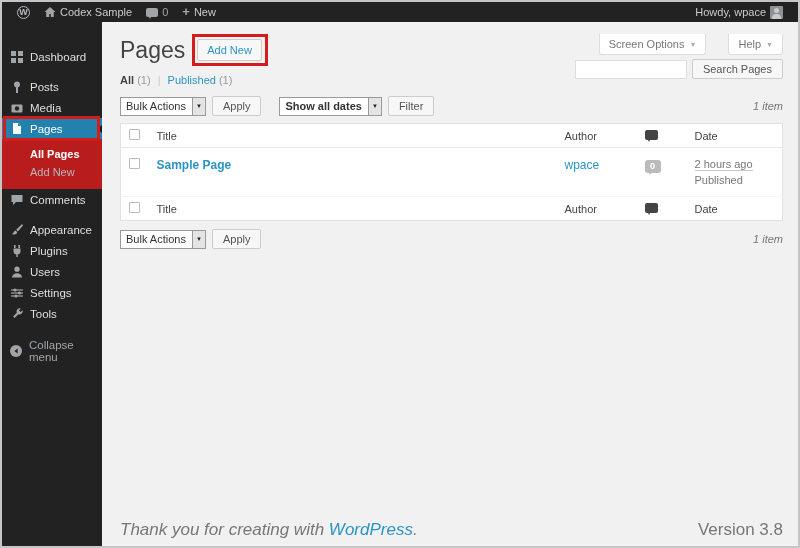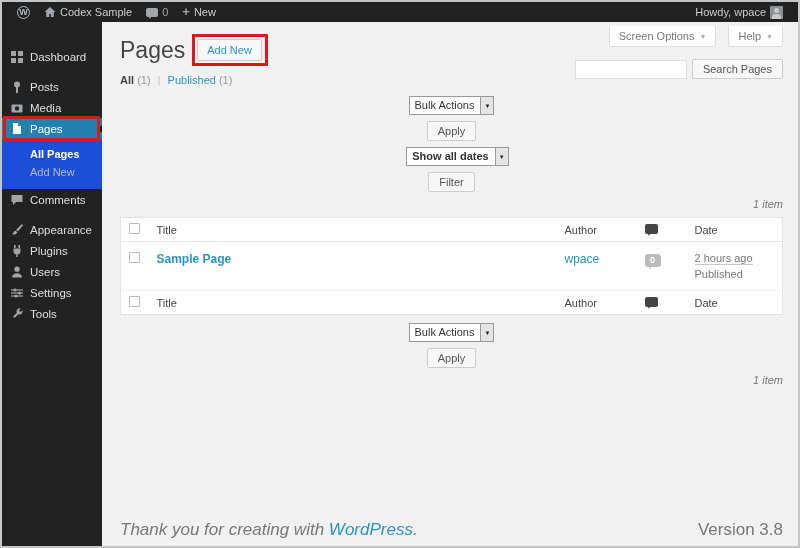--- a/index.html
+++ b/index.html
@@ -63,31 +63,31 @@
   .menu-item.active { background:#2381ae; color:#fff; }
   .menu-item.active svg { fill:#fff; }
   .menu-arrow {
     position:absolute; right:0; top:50%; margin-top:-4px;
     width:0; height:0; border:4px solid transparent; border-right:5px solid #191919; border-left:none;
   }
   .red-frame-menu {
     position:absolute; top:-2px; bottom:-2px; left:1px; right:2px;
     border:3px solid #d51c1c; z-index:3; pointer-events:none;
   }
-  .submenu { background:#1d4ed8; padding:6px 0 8px; }
+  .submenu { background:#b91c1c; padding:6px 0 8px; }
   .submenu-item { padding:3px 8px 3px 28px; font-size:11px; color:#b4b9be; cursor:pointer; }
   .submenu-item.current { color:#fff; font-weight:bold; }
   .collapse { margin-top:16px; color:#a0a5aa; }
 
   
   .main {
     position:absolute; top:20px; left:100px; right:0; bottom:0;
     background:#f1f1f1; padding:0 15px 0 18px;
   }
-  .screen-meta { position:absolute; top:4px; right:15px; display:flex; gap:12px; }
+  .screen-meta { position:absolute; top:12px; right:15px; display:flex; gap:22px; }
   .meta-tab {
     background:#fff; border:1px solid #ddd; border-top:none; border-radius:0 0 3px 3px;
     padding:4px 9px; font-size:11px; color:#777; display:flex; align-items:center; gap:5px; cursor:pointer;
   }
   .caret { font-size:7px; color:#aaa; }
 
   .title-row { margin-top:13px; display:flex; align-items:center; height:30px; }
   h1.page-title { font-size:23px; font-weight:400; color:#444; line-height:1; }
   .annot-wrap { position:relative; display:inline-block; margin-left:12px; }
   .add-new-btn {
@@ -98,21 +98,21 @@
 
   .filters-row { margin-top:9px; font-size:11px; color:#999; }
   .filters-row .f-current { color:#444; font-weight:bold; }
   .filters-row .f-sep { color:#ccc; margin:0 4px; }
   a.blue { color:#2a95c5; text-decoration:none; cursor:pointer; }
   .f-count { color:#999; font-weight:normal; }
 
   .search-row { position:absolute; top:37px; right:15px; display:flex; gap:5px; align-items:center; }
   .search-input { width:112px; height:19px; border:1px solid #ddd; background:#fff; font-size:11px; padding:0 4px; }
 
-  .tablenav { margin-top:10px; display:flex; align-items:center; gap:6px; font-size:11px;flex-direction:column; }
+  .tablenav { margin-top:10px; display:flex; align-items:center; gap:6px; font-size:11px; }
   .tablenav.bottom { margin-top:8px; }
   .sel {
     display:flex; align-items:stretch; background:#fff; border:1px solid #999;
     height:19px; font-size:11px; color:#333; cursor:pointer; min-width:78px;
   }
   .sel .sel-label { padding:2px 6px 0 5px; flex:1; white-space:nowrap; }
   .sel .sel-arrow {
     width:13px; background:#e4e4e4; border-left:1px solid #999;
     display:flex; align-items:center; justify-content:center; font-size:6px; color:#222;
   }
@@ -275,20 +275,29 @@
     </span>
     <span>Settings</span>
   </div>
   <div class="menu-item">
     <span class="mi-icon">
       <svg width="12" height="12" viewBox="0 0 12 12">
           <path d="M11.5 2.2a3.2 3.2 0 01-4.2 4L3.6 9.9 2.1 8.4l3.7-3.7a3.2 3.2 0 014-4.2L7.9 2.4l1.7 1.7z"></path>
         </svg>
     </span>
     <span>Tools</span>
+  </div>
+  <div class="menu-item collapse">
+    <span class="mi-icon">
+      <svg width="12" height="12" viewBox="0 0 12 12">
+          <circle cx="6" cy="6" r="6" fill="#a0a5aa"></circle>
+          <path d="M7.6 3.4L4.4 6l3.2 2.6z" fill="#222"></path>
+        </svg>
+    </span>
+    <span>Collapse menu</span>
   </div>
 </div>
 
 <div class="main">
 
   <div class="screen-meta">
     <div class="meta-tab">
       <span>Screen Options</span>
       <span class="caret">▼</span>
     </div>

